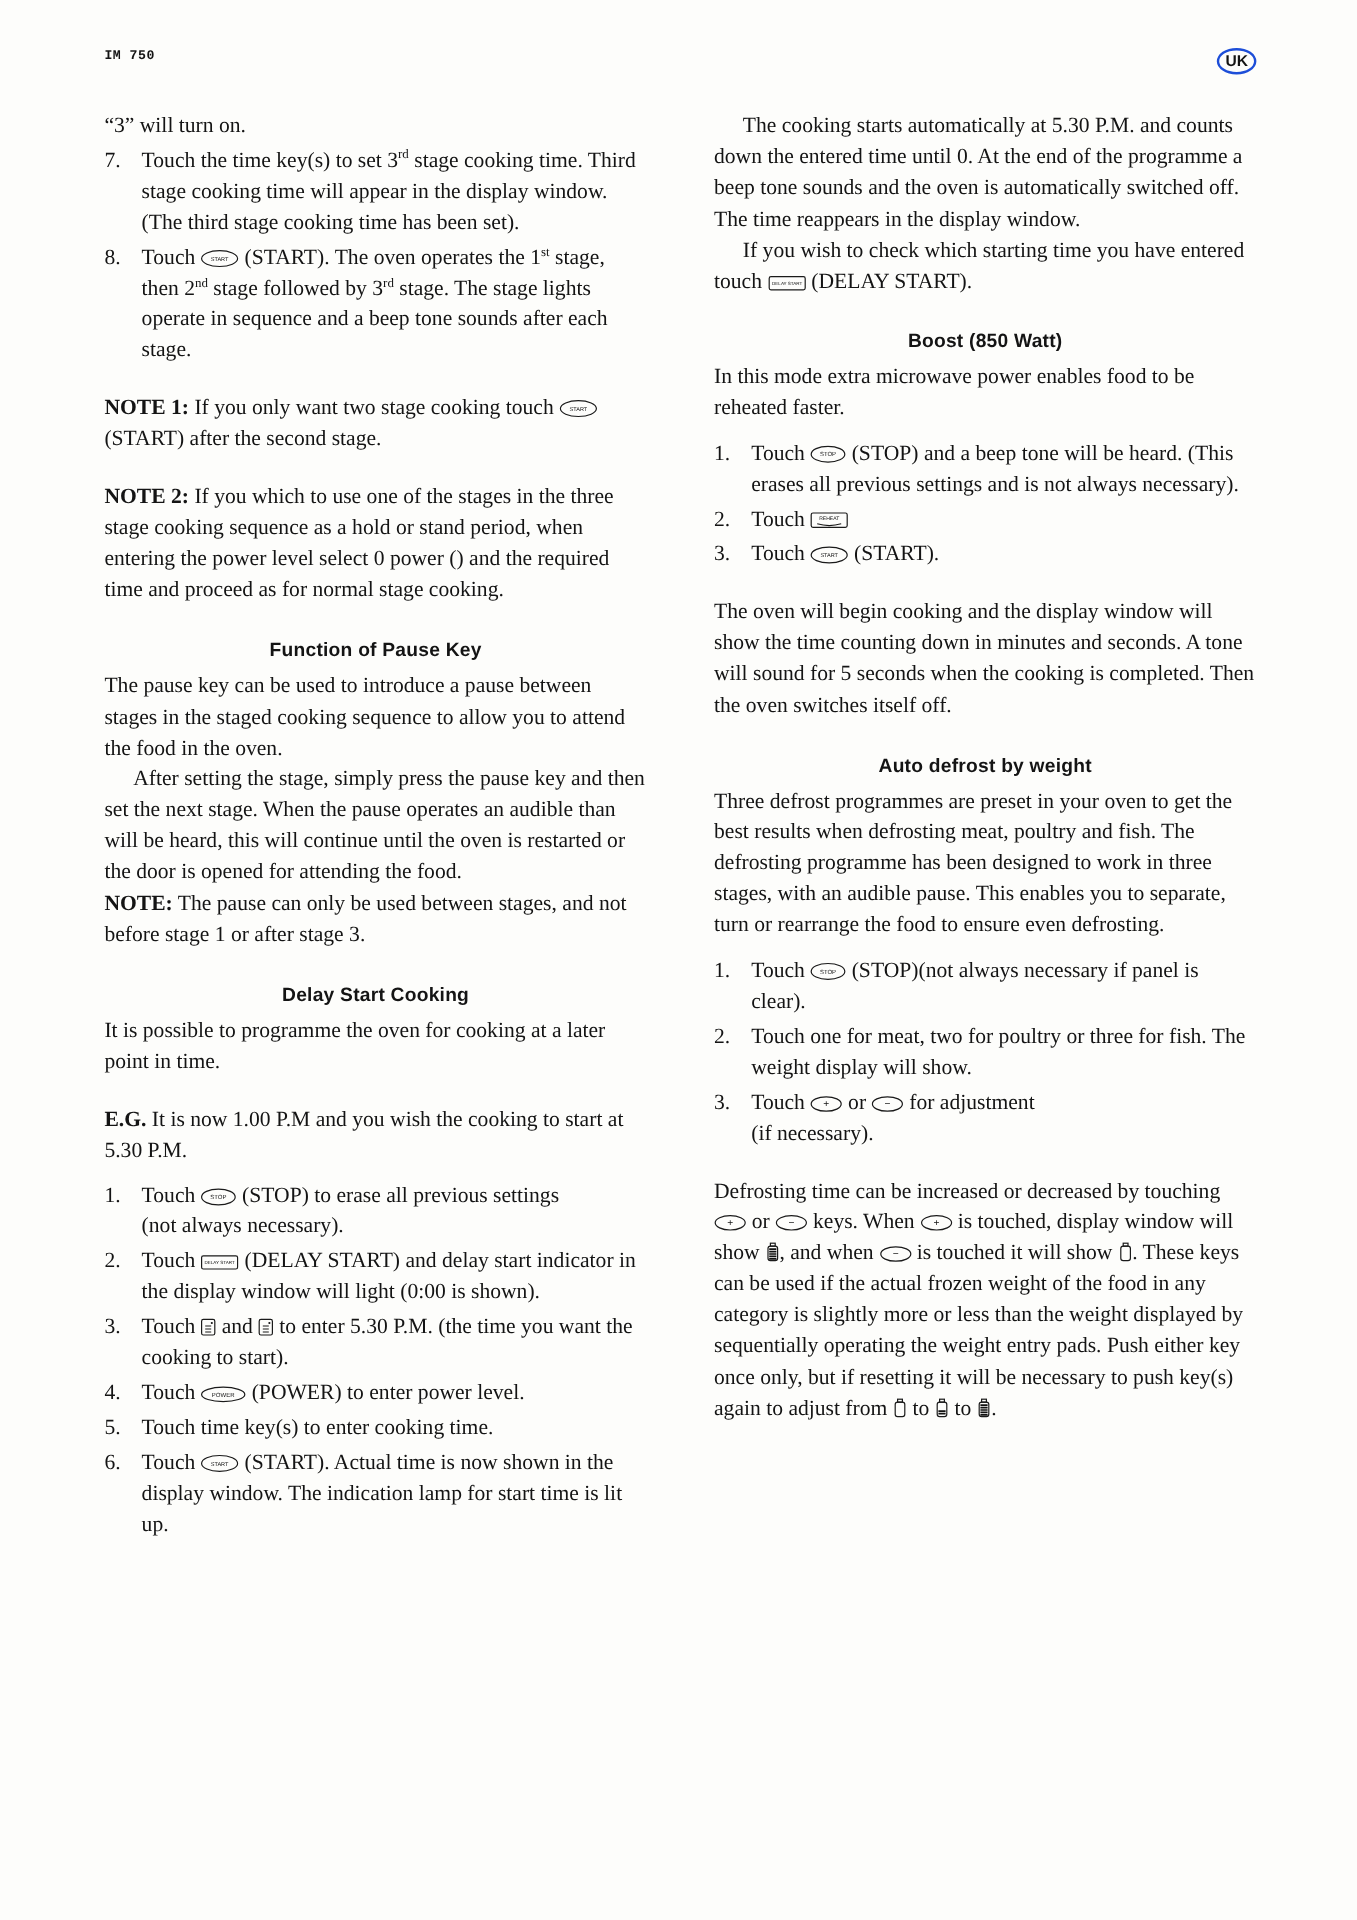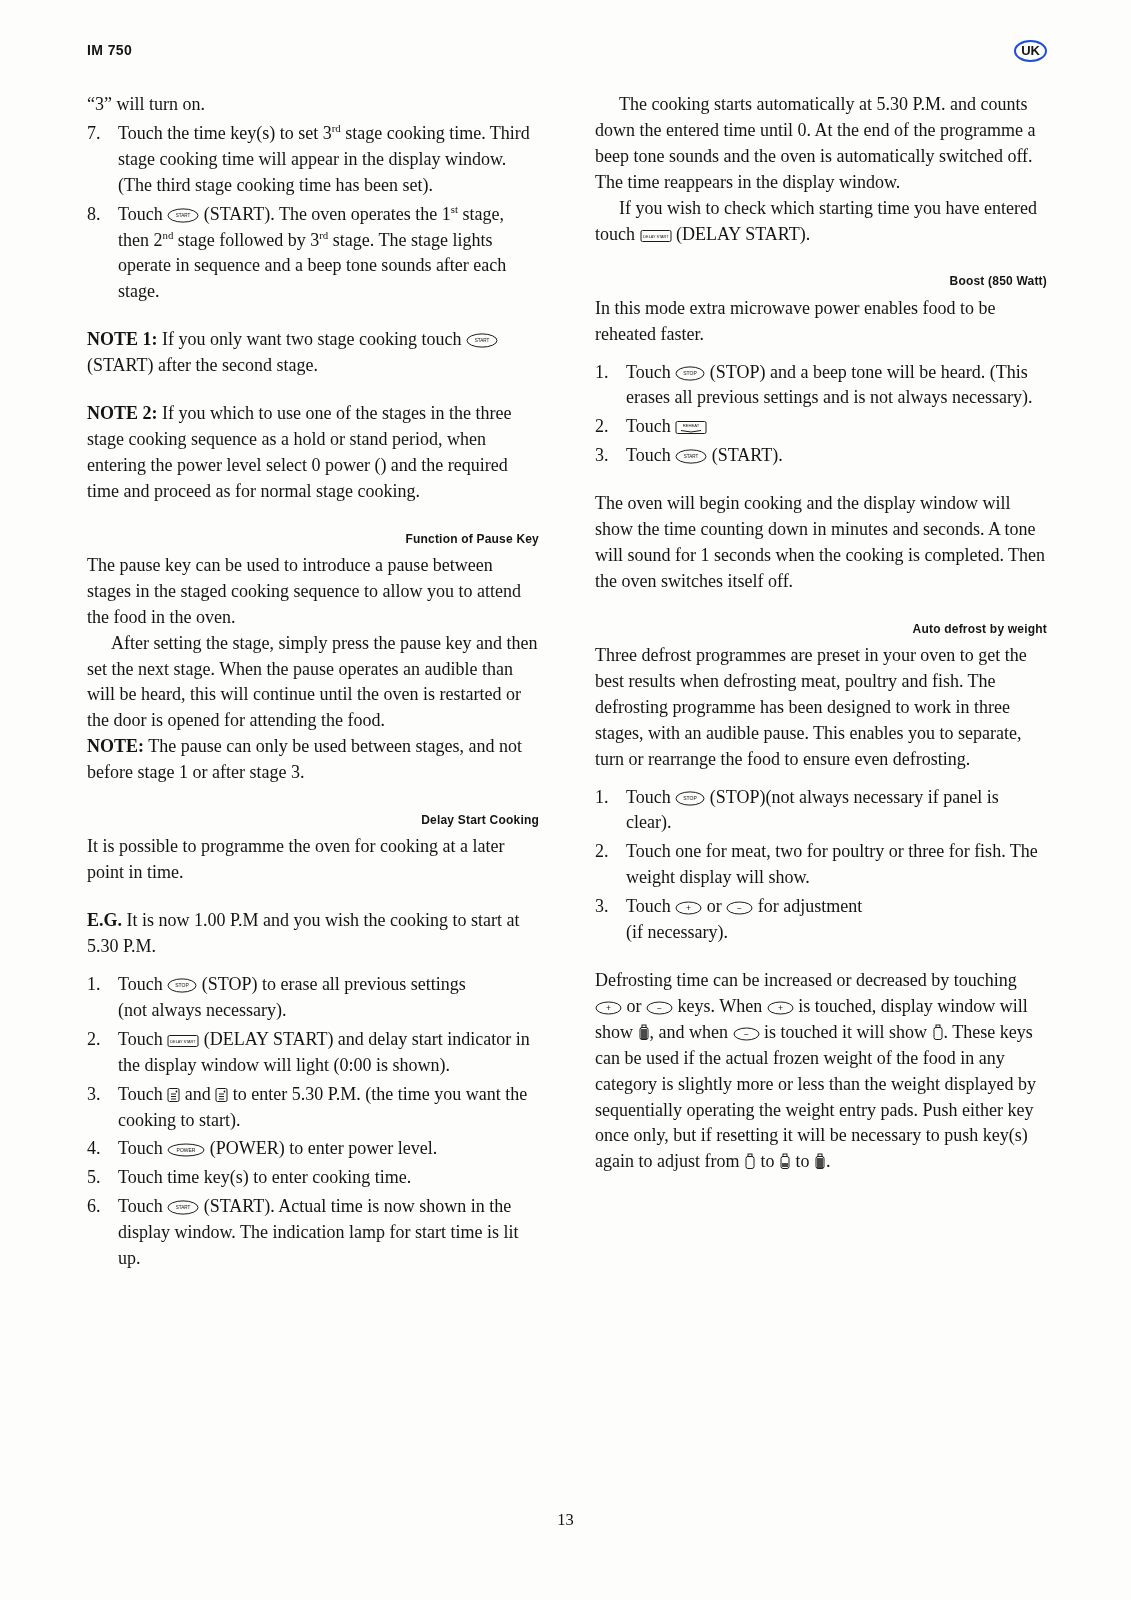--- a/index.html
+++ b/index.html
@@ -5,33 +5,33 @@
   * { margin:0; padding:0; box-sizing:border-box; }
   html,body { background:#ffffff; }
   body {
     width:1131px; height:1600px; position:relative;
     background:#fdfdfb; color:#141414;
     font-family:"Liberation Serif", serif;
     font-size:18px; line-height:1.44;
   }
   .page { padding:40px 84px 0 87px; height:100%; position:relative; }
   .doc-header { display:flex; justify-content:space-between; align-items:flex-start; margin-bottom:30px; }
-  .doc-id { font-family:Liberation Sans, sans-serif; font-weight:bold; font-size:14px; letter-spacing:.4px; }
+  .doc-id { font-family:Liberation Mono, monospace; font-weight:bold; font-size:11px; letter-spacing:.4px; }
   .uk-badge {
     font-family:"Liberation Sans",sans-serif; font-weight:bold; font-size:13px;
     border:2px solid #1d4ed8; border-radius:50%; padding:2px 5px 3px; line-height:1;
   }
   .columns { display:flex; gap:56px; }
   .col { width:452px; }
   p { margin:0; }
   .indent { text-indent:24px; }
   .gap-m { margin-top:22px; }
   h3 {
-    font-family:"Liberation Sans",sans-serif; font-size:12px; font-weight:bold;
-    text-align:right; margin:26px 0 5px; letter-spacing:.2px;
+    font-family:"Liberation Sans",sans-serif; font-size:16px; font-weight:bold;
+    text-align:center; margin:26px 0 5px; letter-spacing:.2px;
   }
   .item { display:flex; margin-top:3px; }
   .item .num { width:31px; flex-shrink:0; }
   .item .itext { flex:1; }
   .list { margin-top:12px; }
   b { font-weight:bold; }
   sup { font-size:.6em; vertical-align:super; line-height:0; }
   .kico { vertical-align:-3px; }
   .ko { fill:none; stroke:#1a1a1a; stroke-width:1; }
   .kf { stroke:#111; stroke-width:1.4; }
@@ -173,21 +173,21 @@
         <div class="item">
           <span class="num">3.</span>
           <span class="itext"><span>Touch </span><svg class="kico" width="32" height="15" viewBox="0 0 32 15">
                 <ellipse cx="16" cy="7.5" rx="15" ry="6.6" class="ko"></ellipse>
                 <text x="16" y="9.4" class="kt" font-size="4.6">START</text>
               </svg><span> (START).</span></span>
         </div>
 
       </div>
 
-      <p class="gap-m">The oven will begin cooking and the display window will show the time counting down in minutes and seconds. A tone will sound for 1 seconds when the cooking is completed. Then the oven switches itself off.</p>
+      <p class="gap-m">The oven will begin cooking and the display window will show the time counting down in minutes and seconds. A tone will sound for 5 seconds when the cooking is completed. Then the oven switches itself off.</p>
 
       <h3>Auto defrost by weight</h3>
       <p>Three defrost programmes are preset in your oven to get the best results when defrosting meat, poultry and fish. The defrosting programme has been designed to work in three stages, with an audible pause. This enables you to separate, turn or rearrange the food to ensure even defrosting.</p>
 
       <div class="list">
 
         <div class="item">
           <span class="num">1.</span>
           <span class="itext"><span>Touch </span><svg class="kico" width="30" height="15" viewBox="0 0 30 15">
                 <ellipse cx="15" cy="7.5" rx="14" ry="6.6" class="ko"></ellipse>
@@ -241,14 +241,13 @@
             <path d="M3,11 h6 M3,13 h6" class="kf"></path>
           </svg><span> to </span><svg class="kico" width="12" height="17" viewBox="0 0 12 17">
             <rect x="4" y="1" width="4" height="2.5" class="ko"></rect>
             <rect x="2" y="3.5" width="8" height="12" rx="2" class="ko"></rect>
             <path d="M3,6 h6 M3,8 h6 M3,10 h6 M3,12 h6 M3,14 h6" class="kf"></path>
           </svg><span>.</span></p>
 
     </div>
   </div>
 
-  <div class="page-num">13</div>
 </div>
 
 </body></html>

